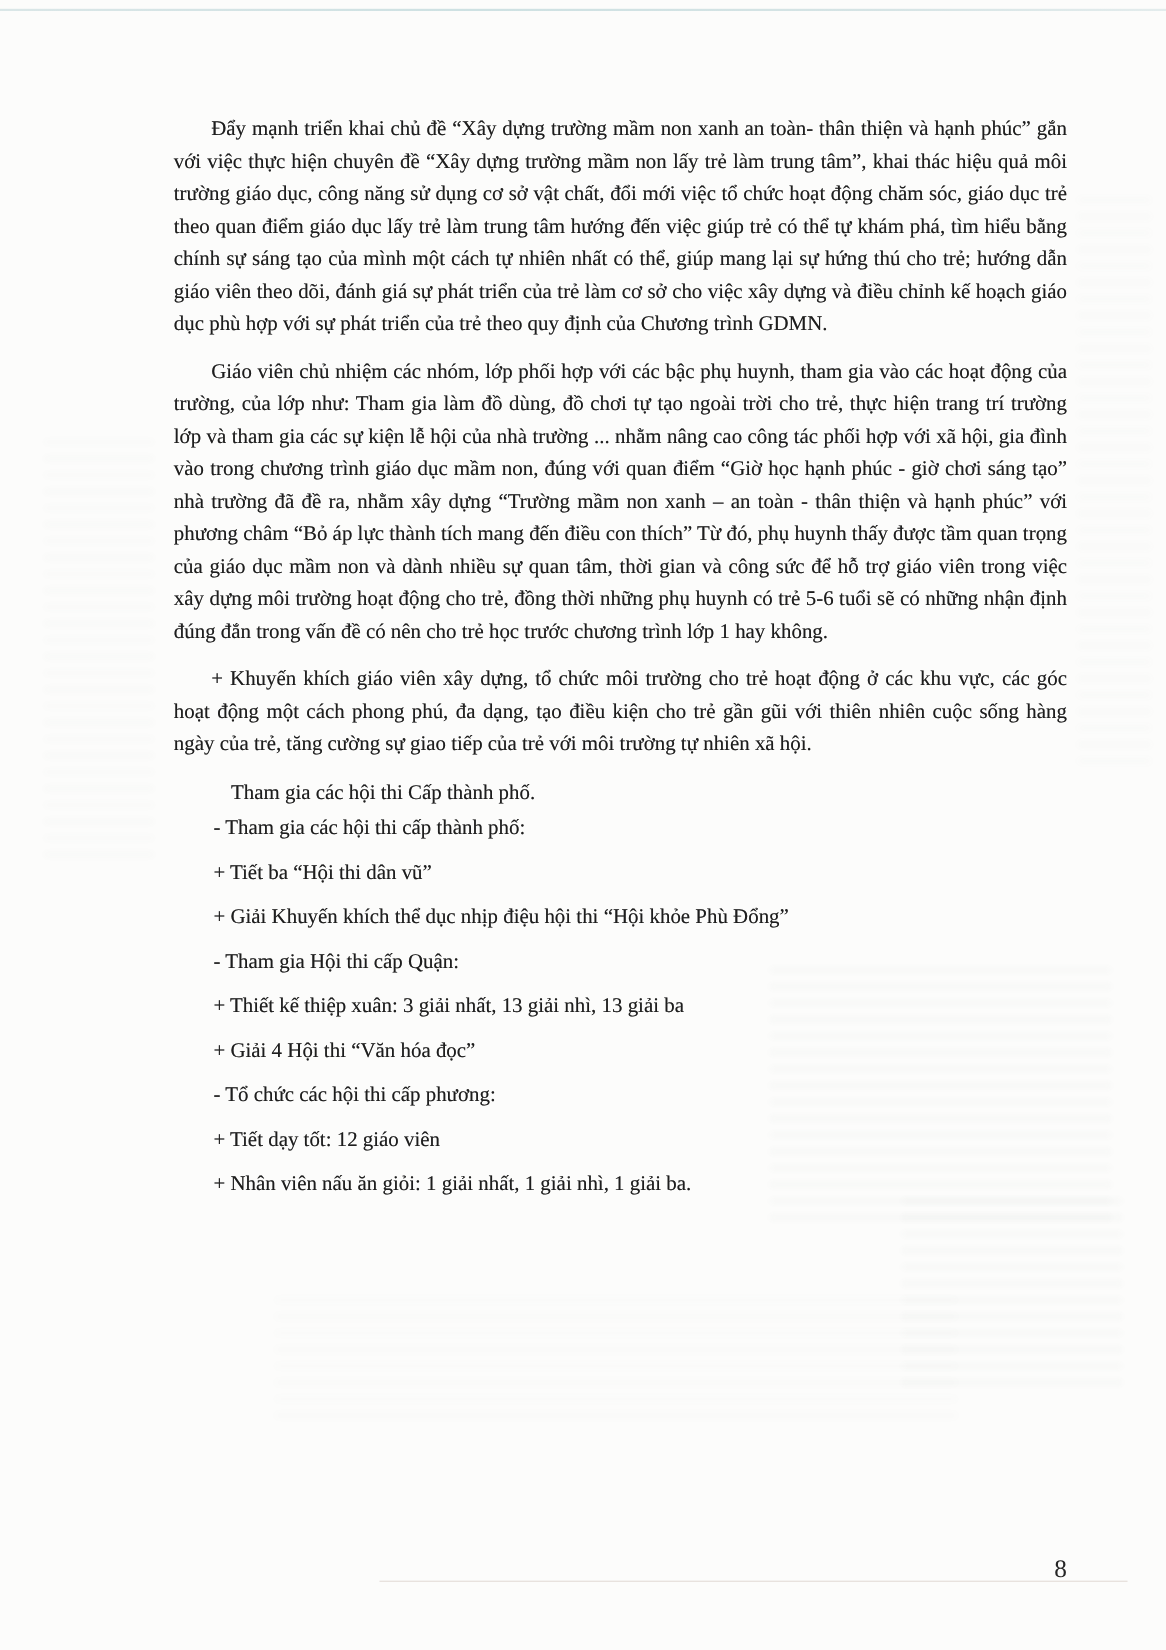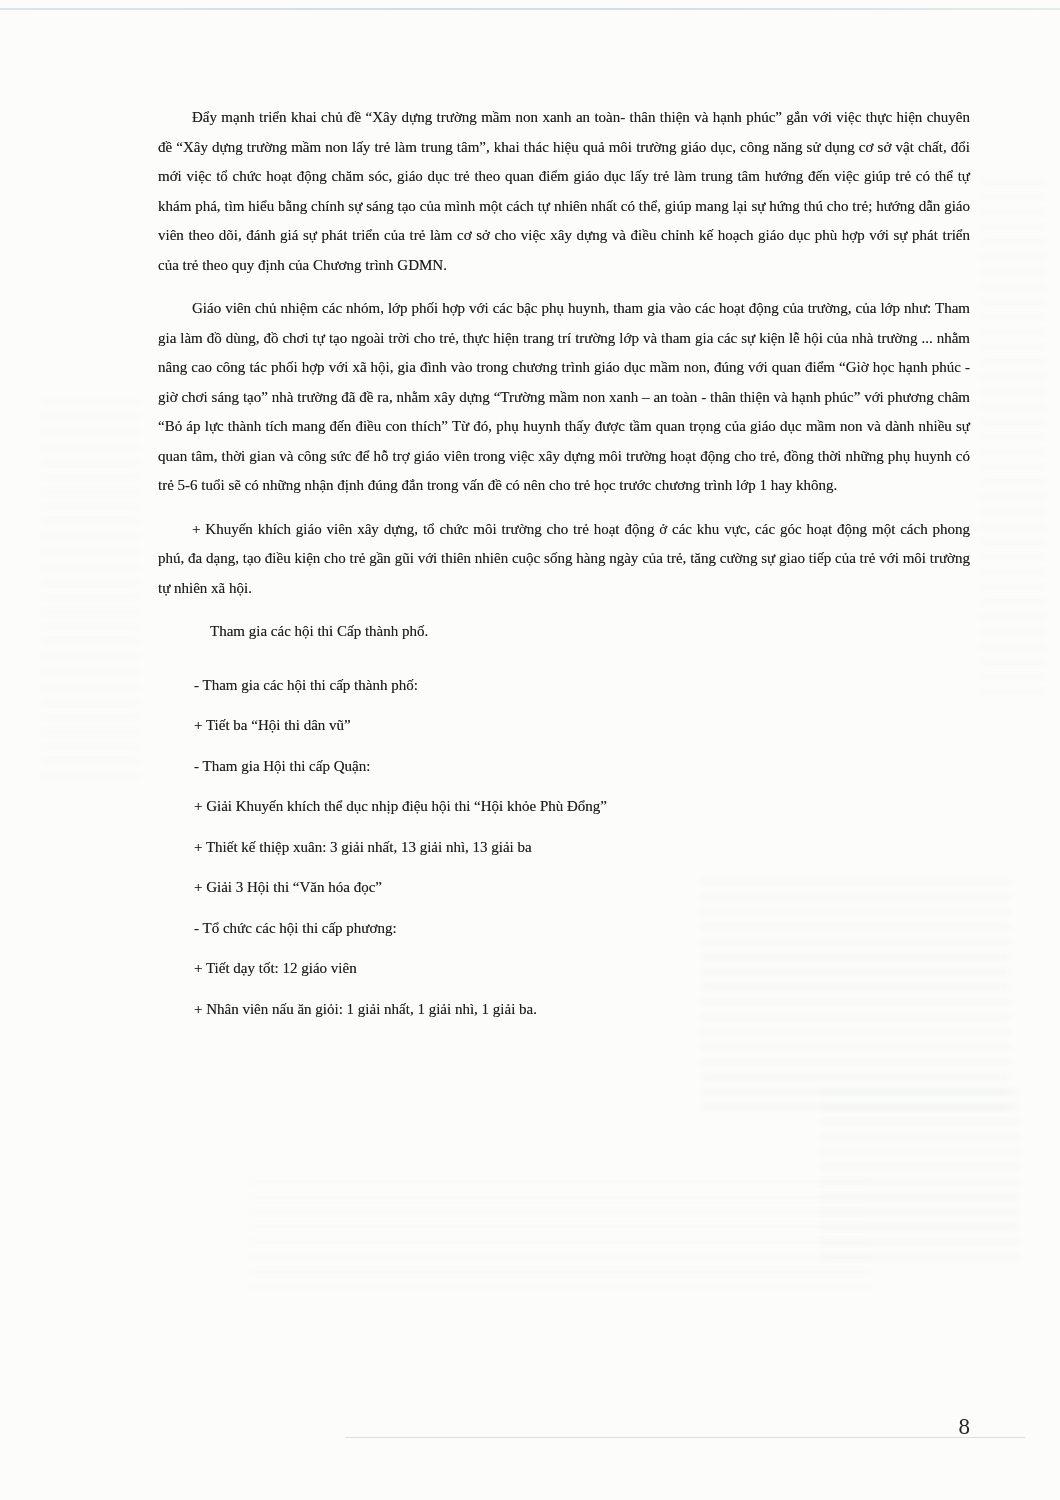--- a/index.html
+++ b/index.html
@@ -52,26 +52,26 @@
   .content {
     position: absolute;
     z-index: 1;
     left: 158px;
     top: 103px;
     width: 812px;
   }
 
   .content p {
     margin: 0;
-    font-size: 15px;
+    font-size: 19px;
     line-height: 29.5px;
     text-shadow: 0 0 .4px rgba(30,30,30,.55);
   }
   p.body { text-align: justify; text-indent: 34px; margin-bottom: 14px; }
-  p.lead { text-indent: 52px; margin-bottom: 24px; }
+  p.lead { text-indent: 52px; margin-bottom: 3px; }
   p.item { text-indent: 36px; margin-bottom: 11px; }
 
   .page-number {
     position: absolute;
     z-index: 1;
     top: 1412px;
     right: 90px;
     font-size: 23px;
     line-height: 29px;
     font-family: "Liberation Serif", "DejaVu Serif", serif;
@@ -91,24 +91,24 @@
   <div class="artifact a4"></div>
   <div class="artifact a5"></div>
 
   <div class="content">
     <p class="body">Đẩy mạnh triển khai chủ đề “Xây dựng trường mầm non xanh an toàn- thân thiện và hạnh phúc” gắn với việc thực hiện chuyên đề “Xây dựng trường mầm non lấy trẻ làm trung tâm”, khai thác hiệu quả môi trường giáo dục, công năng sử dụng cơ sở vật chất, đổi mới việc tổ chức hoạt động chăm sóc, giáo dục trẻ theo quan điểm giáo dục lấy trẻ làm trung tâm hướng đến việc giúp trẻ có thể tự khám phá, tìm hiểu bằng chính sự sáng tạo của mình một cách tự nhiên nhất có thể, giúp mang lại sự hứng thú cho trẻ; hướng dẫn giáo viên theo dõi, đánh giá sự phát triển của trẻ làm cơ sở cho việc xây dựng và điều chỉnh kế hoạch giáo dục phù hợp với sự phát triển của trẻ theo quy định của Chương trình GDMN.</p>
     <p class="body">Giáo viên chủ nhiệm các nhóm, lớp phối hợp với các bậc phụ huynh, tham gia vào các hoạt động của trường, của lớp như: Tham gia làm đồ dùng, đồ chơi tự tạo ngoài trời cho trẻ, thực hiện trang trí trường lớp và tham gia các sự kiện lễ hội của nhà trường ... nhằm nâng cao công tác phối hợp với xã hội, gia đình vào trong chương trình giáo dục mầm non, đúng với quan điểm “Giờ học hạnh phúc - giờ chơi sáng tạo” nhà trường đã đề ra, nhằm xây dựng “Trường mầm non xanh – an toàn - thân thiện và hạnh phúc” với phương châm “Bỏ áp lực thành tích mang đến điều con thích” Từ đó, phụ huynh thấy được tầm quan trọng của giáo dục mầm non và dành nhiều sự quan tâm, thời gian và công sức để hỗ trợ giáo viên trong việc xây dựng môi trường hoạt động cho trẻ, đồng thời những phụ huynh có trẻ 5-6 tuổi sẽ có những nhận định đúng đắn trong vấn đề có nên cho trẻ học trước chương trình lớp 1 hay không.</p>
     <p class="body">+ Khuyến khích giáo viên xây dựng, tổ chức môi trường cho trẻ hoạt động ở các khu vực, các góc hoạt động một cách phong phú, đa dạng, tạo điều kiện cho trẻ gần gũi với thiên nhiên cuộc sống hàng ngày của trẻ, tăng cường sự giao tiếp của trẻ với môi trường tự nhiên xã hội.</p>
     <p class="lead">Tham gia các hội thi Cấp thành phố.</p>
     <p class="item">- Tham gia các hội thi cấp thành phố:</p>
     <p class="item">+ Tiết ba “Hội thi dân vũ”</p>
+    <p class="item">+ Giải Khuyến khích thể dục nhịp điệu hội thi “Hội khỏe Phù Đổng”</p>
     <p class="item">- Tham gia Hội thi cấp Quận:</p>
-    <p class="item">+ Giải Khuyến khích thể dục nhịp điệu hội thi “Hội khỏe Phù Đổng”</p>
     <p class="item">+ Thiết kế thiệp xuân: 3 giải nhất, 13 giải nhì, 13 giải ba</p>
-    <p class="item">+ Giải 3 Hội thi “Văn hóa đọc”</p>
+    <p class="item">+ Giải 4 Hội thi “Văn hóa đọc”</p>
     <p class="item">- Tổ chức các hội thi cấp phương:</p>
     <p class="item">+ Tiết dạy tốt: 12 giáo viên</p>
     <p class="item">+ Nhân viên nấu ăn giỏi: 1 giải nhất, 1 giải nhì, 1 giải ba.</p>
   </div>
 
   <div class="scan-bottom-line"></div>
   <div class="page-number">8</div>
 
 </div>
 

